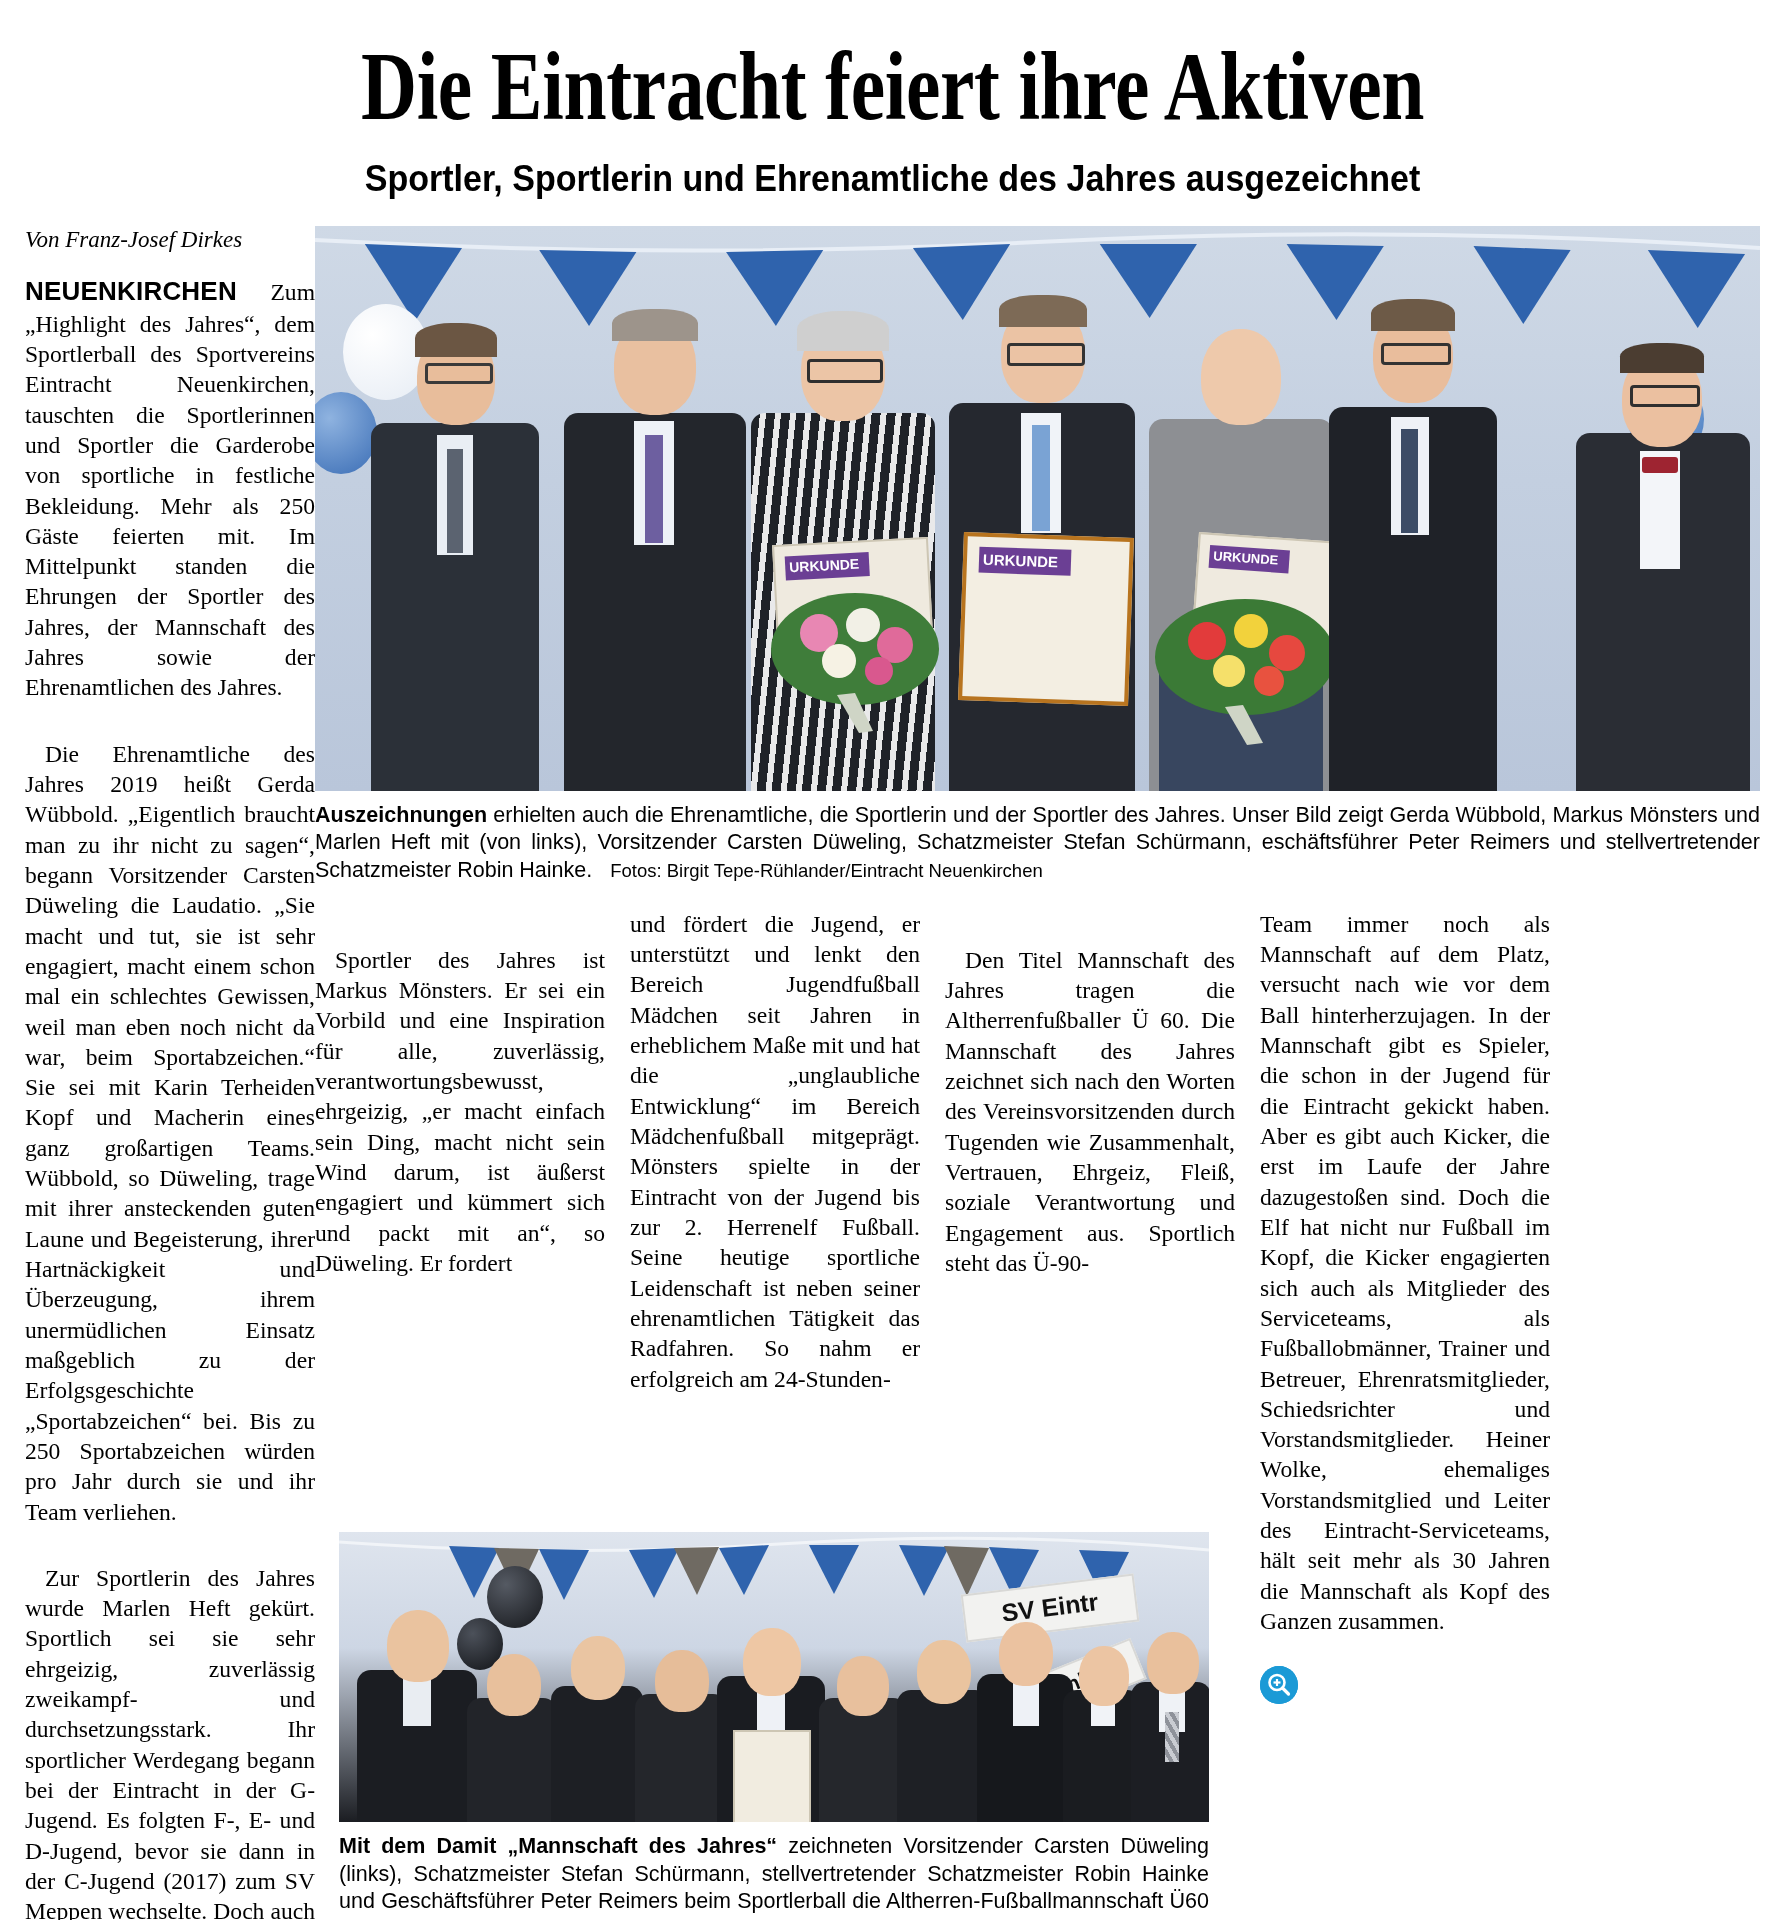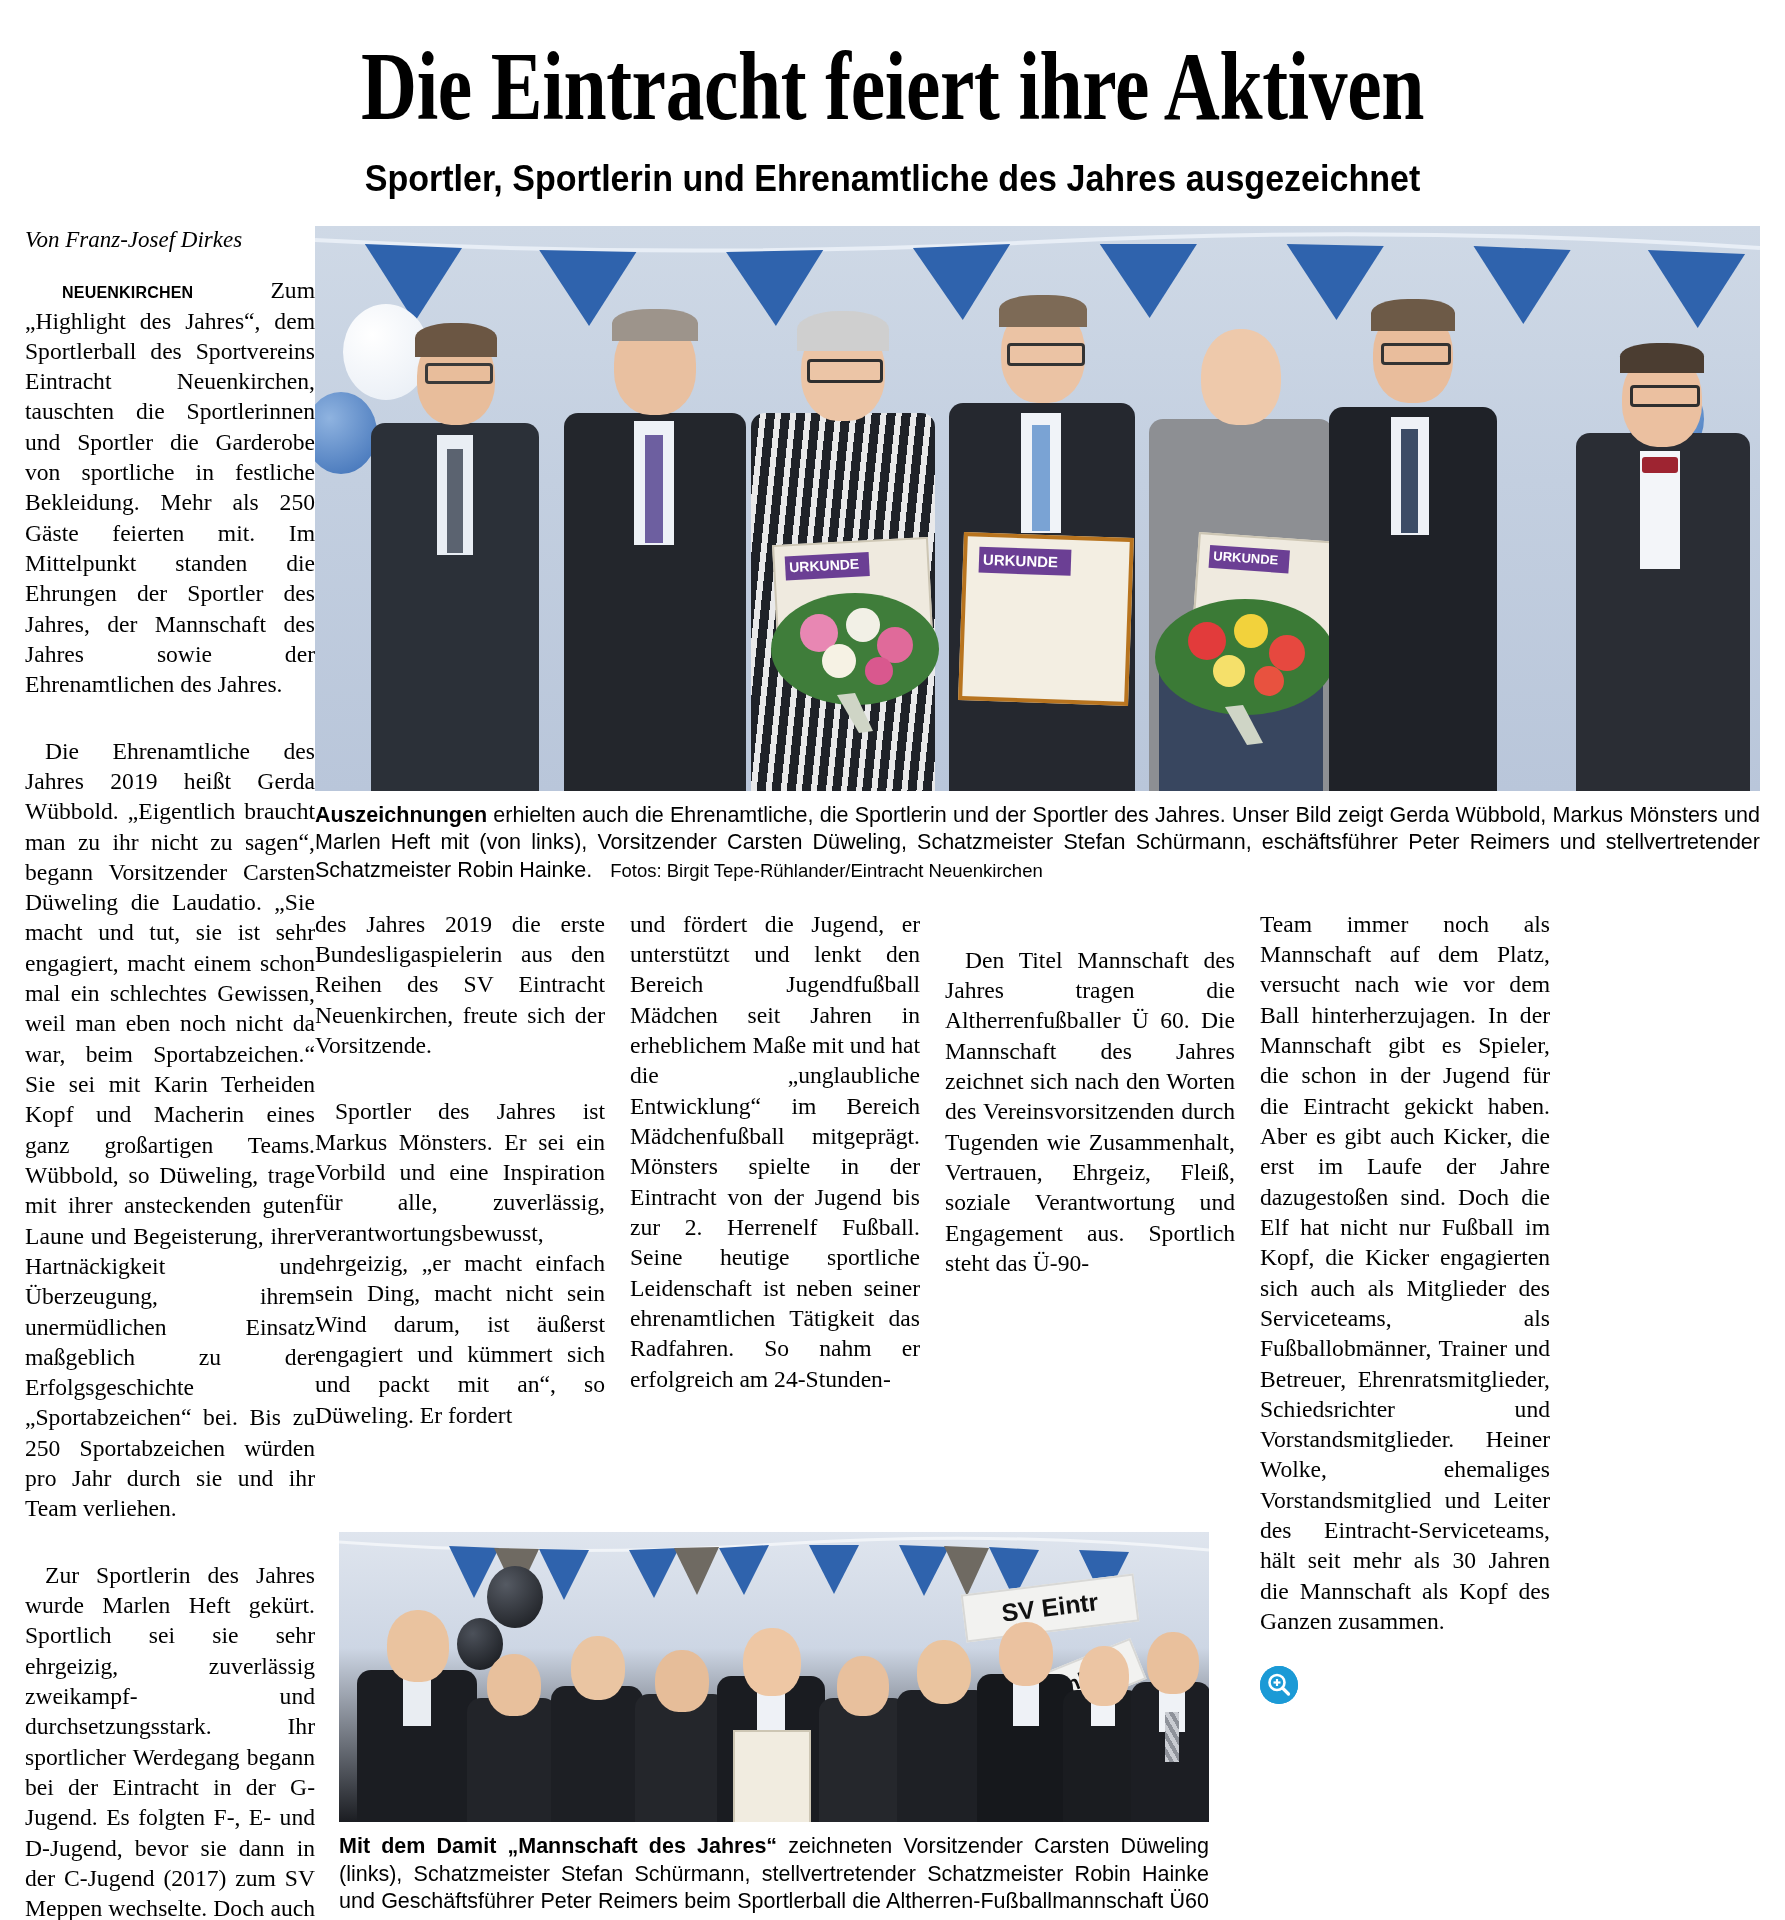--- a/index.html
+++ b/index.html
@@ -74,23 +74,22 @@
     line-height: 1.285;
     text-align: justify;
     hyphens: manual;
     -webkit-hyphens: manual;
   }
   .body-text p { margin: 0; }
   .body-text p.indent { text-indent: 20px; margin-top: 36px; }
   .dateline {
     font-family: "Liberation Sans", sans-serif;
     font-weight: 700;
-    font-size: 16px;
+    font-size: 26px;
     letter-spacing: 0.2px;
-    margin-left: 37px;
   }
 
   
   .right-block {
     flex: 1 1 auto;
     min-width: 0;
   }
   .photo {
     width: 100%;
     display: block;
@@ -301,21 +300,20 @@
       </div>
 
       <div class="caption">
         <b>Auszeichnungen</b><span> erhielten auch die Ehrenamtliche, die Sportlerin und der Sportler des Jahres. Unser Bild zeigt Gerda Wübbold, Markus Mönsters und Marlen Heft mit (von links), Vorsitzender Carsten Düweling, Schatzmeister Stefan Schürmann, eschäftsführer Peter Reimers und stellvertretender Schatzmeister Robin Hainke.</span>&nbsp;&nbsp;&nbsp;<span class="credit">Fotos: Birgit Tepe-Rühlander/Eintracht Neuenkirchen</span>
       </div>
 
       <div class="lower-cols">
 
         <div class="col">
           <div class="body-text">
-            <p>des Jahres 2019 die erste Bundesligaspielerin aus den Reihen des SV Eintracht Neuenkirchen, freute sich der Vorsitzende.</p>
             <p class="indent">Sportler des Jahres ist Markus Mönsters. Er sei ein Vorbild und eine Inspiration für alle, zuverlässig, verantwortungsbewusst, ehrgeizig, „er macht einfach sein Ding, macht nicht sein Wind darum, ist äußerst engagiert und kümmert sich und packt mit an“, so Düweling. Er fordert</p>
           </div>
         </div>
 
         <div class="col">
           <div class="body-text">
             <p>und fördert die Jugend, er unterstützt und lenkt den Bereich Jugendfußball Mädchen seit Jahren in erheblichem Maße mit und hat die „unglaubliche Entwicklung“ im Bereich Mädchenfußball mitgeprägt. Mönsters spielte in der Eintracht von der Jugend bis zur 2. Herrenelf Fußball. Seine heutige sportliche Leidenschaft ist neben seiner ehrenamtlichen Tätigkeit das Radfahren. So nahm er erfolgreich am 24-Stunden-</p>
           </div>
         </div>
 

